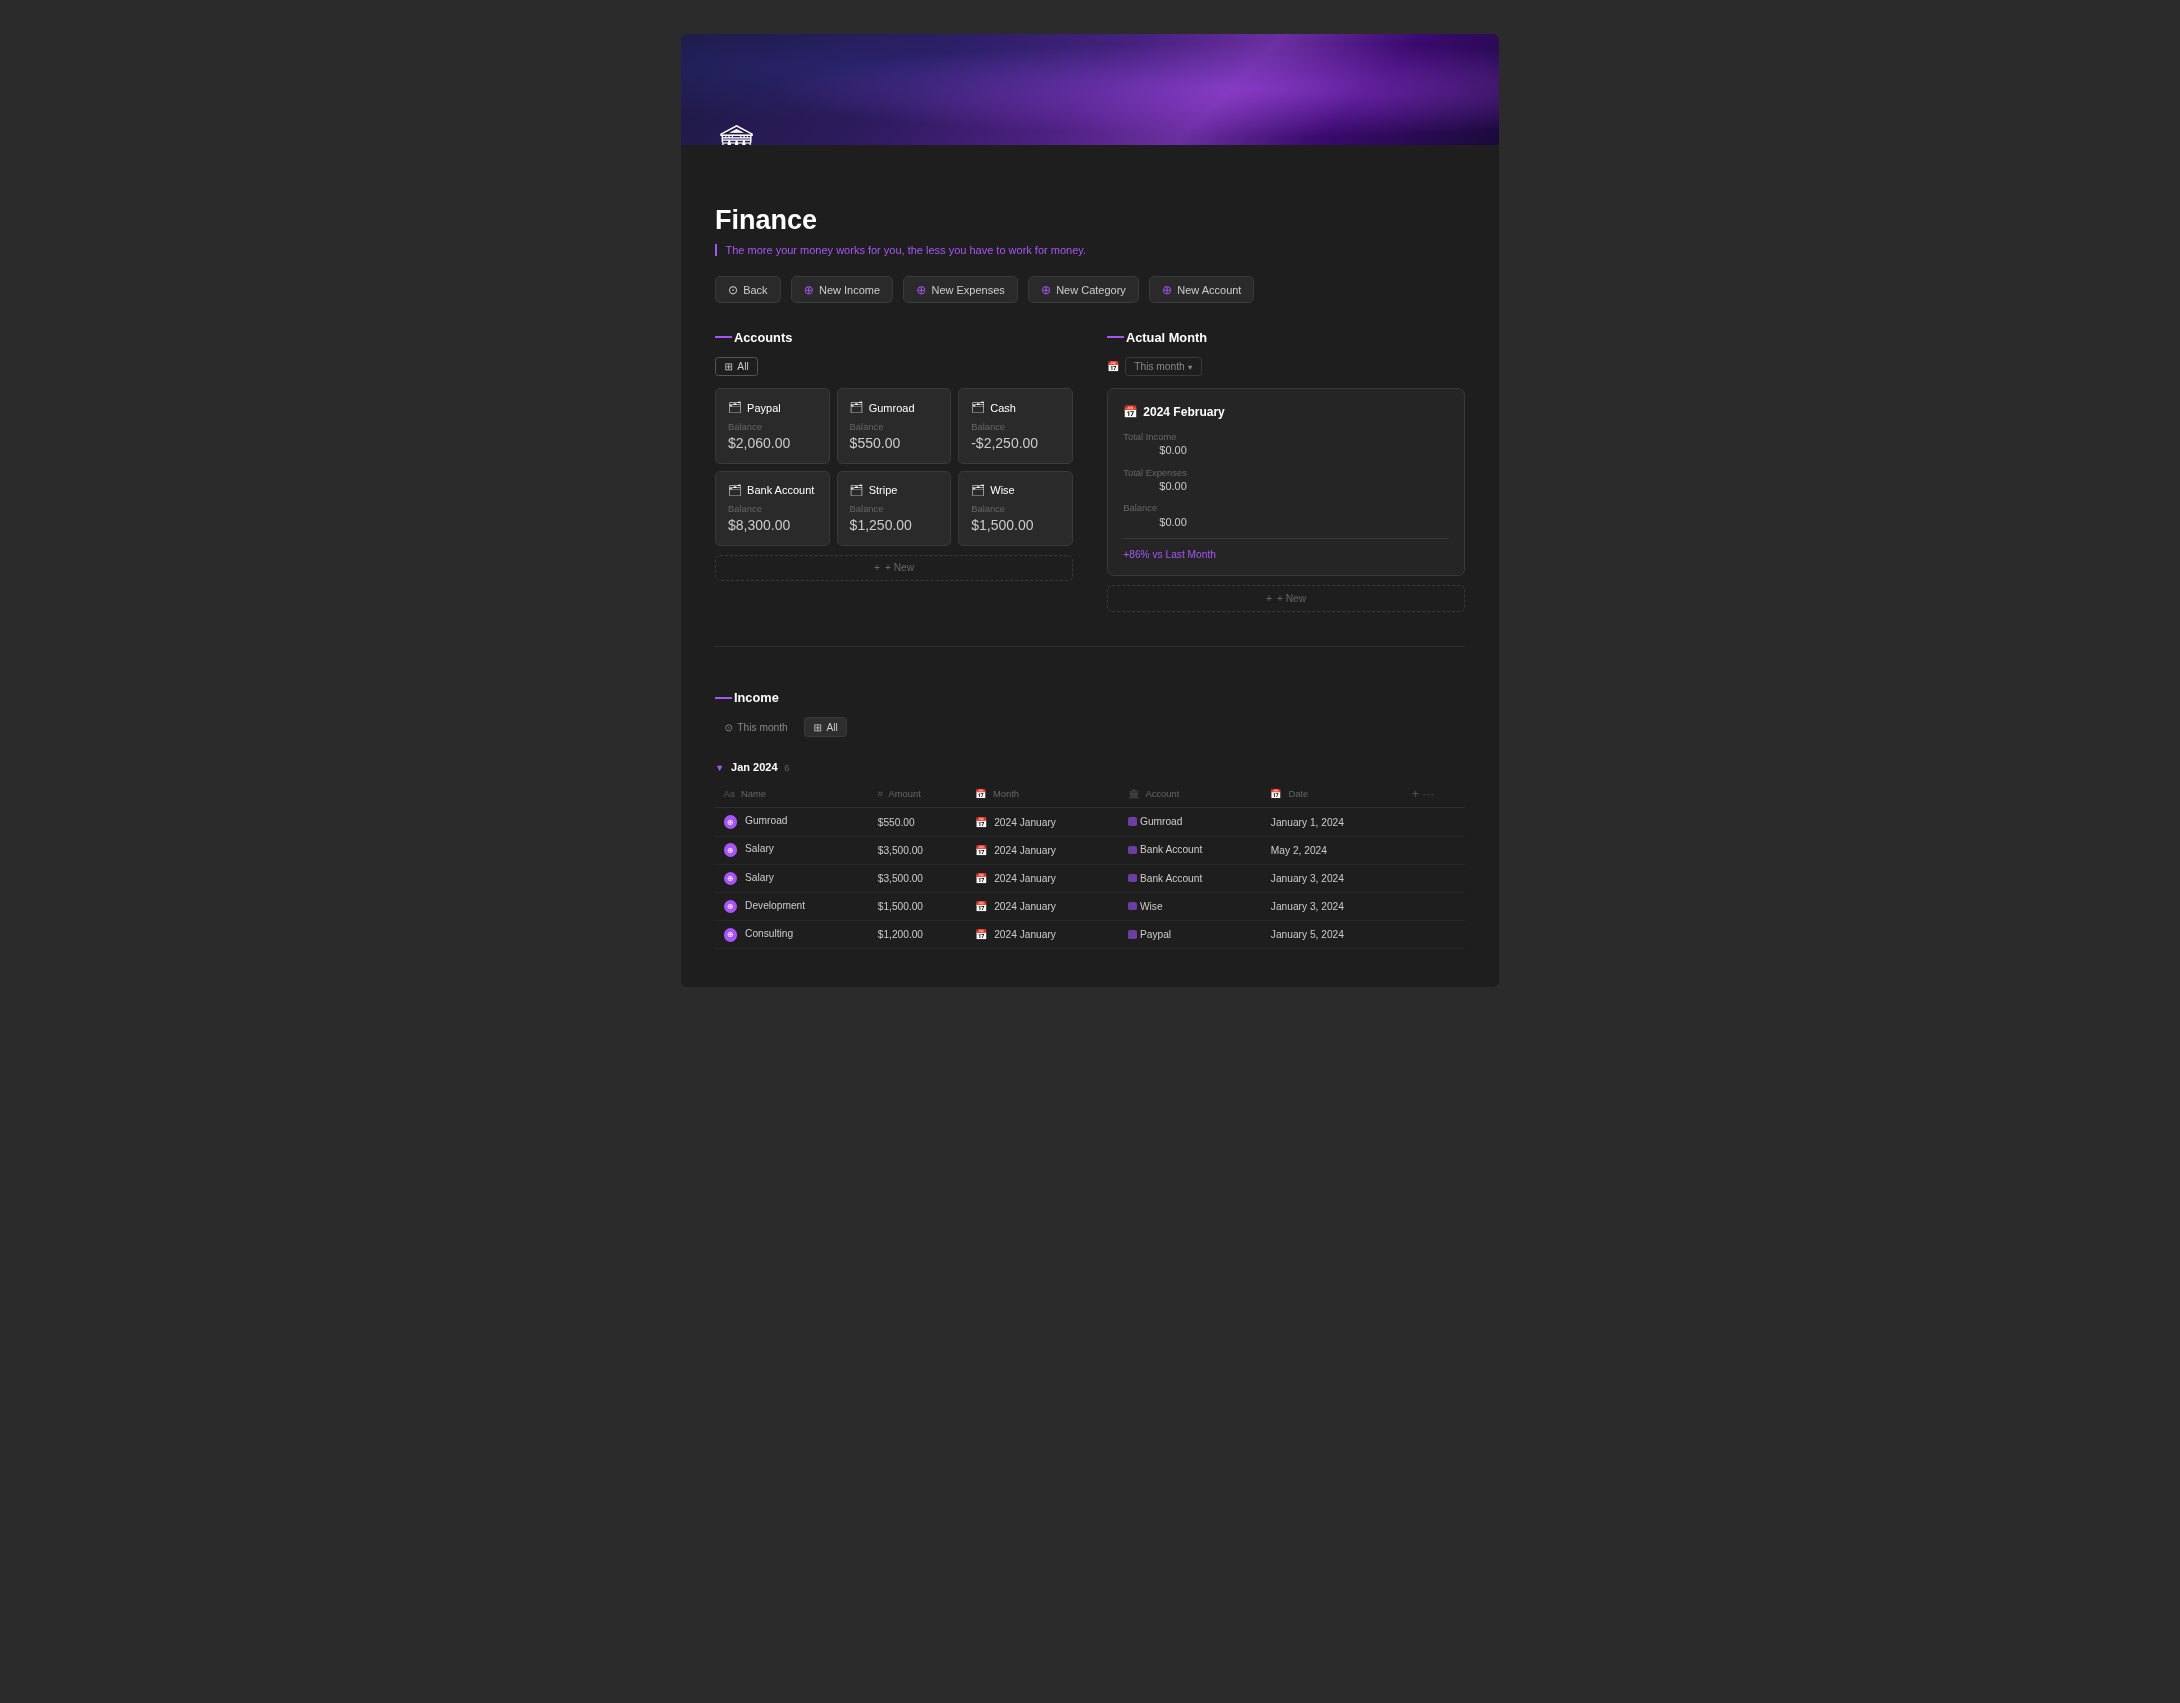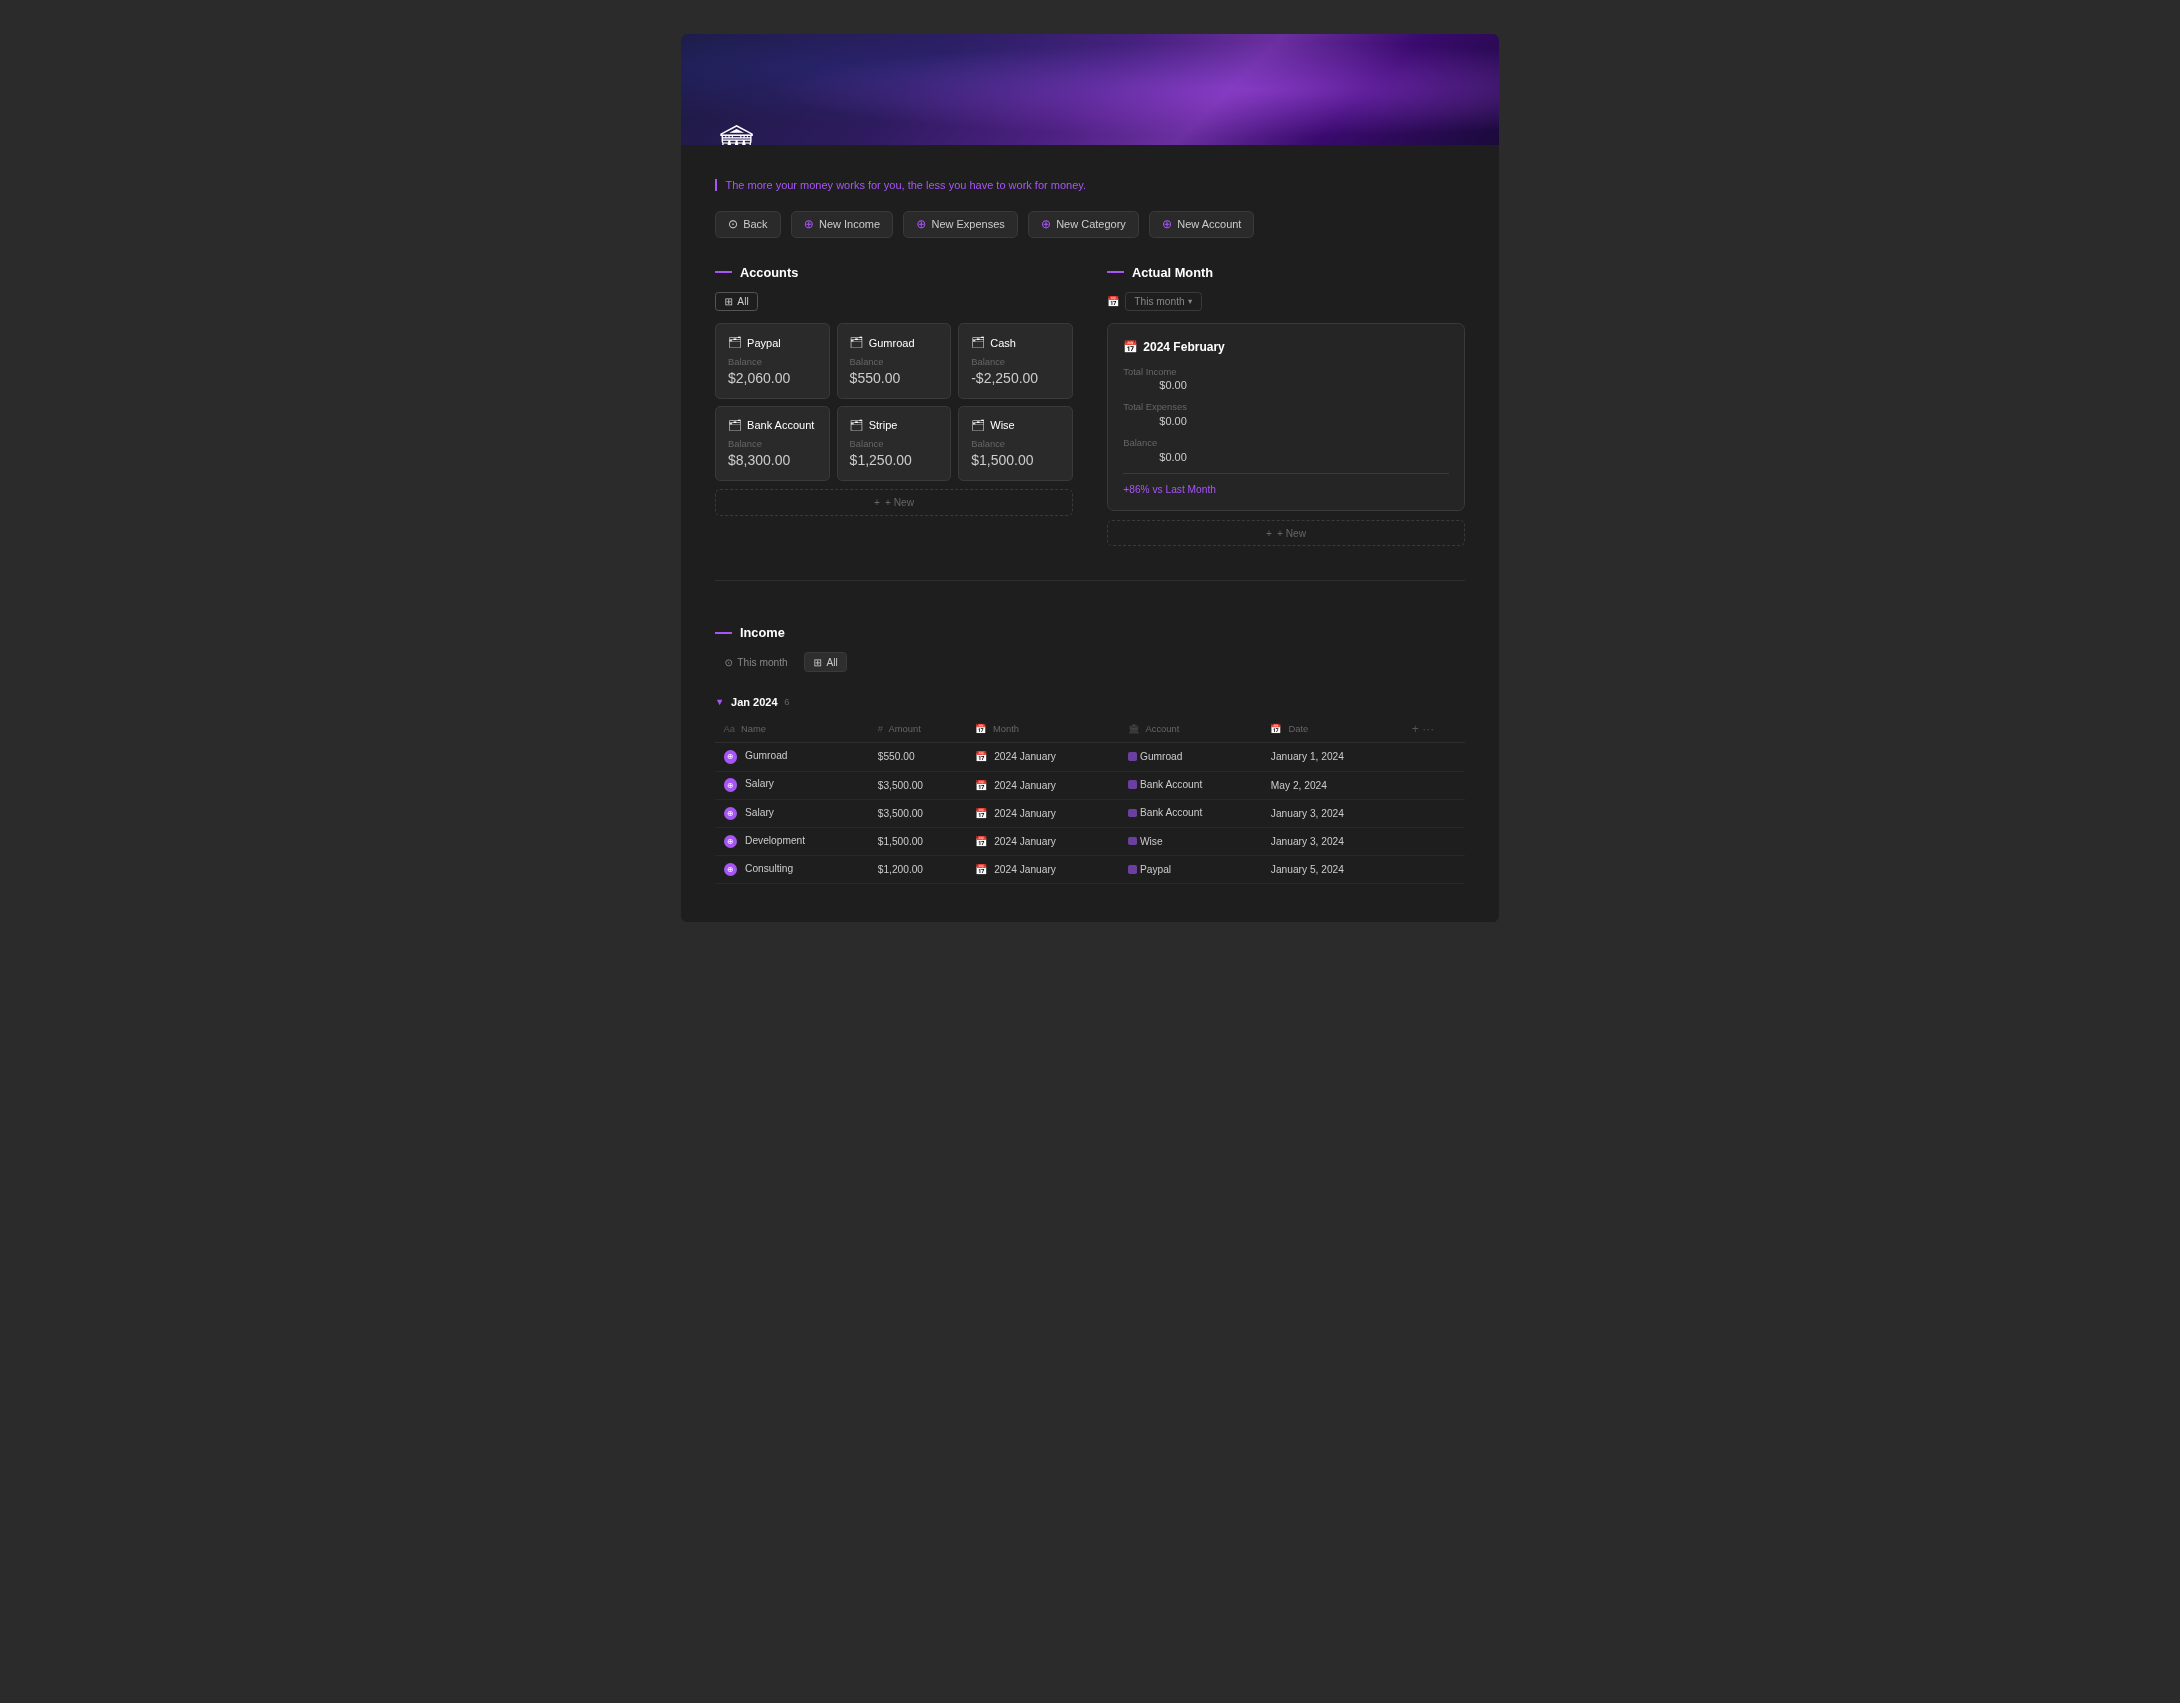--- a/index.html
+++ b/index.html
@@ -87,21 +87,21 @@
     .two-col {
       display: grid;
       grid-template-columns: 1fr 1fr;
       gap: 34px;
       margin-bottom: 34px;
     }
     
     .section-header {
       display: flex;
       align-items: center;
-      gap: 8px;
+      gap: 2px;
       margin-bottom: 12px;
     }
     .section-dash {
       width: 17px;
       height: 1.7px;
       background: #a855f7;
       flex-shrink: 0;
     }
     .section-title {
       font-size: 12.8px;
@@ -334,20 +334,21 @@
 </head>
 <body>
 
 <div class="page-container">
 
   <div class="banner">
     <div class="page-icon">🏛</div>
   </div>
 
   <div class="main-content">
+    <h1 class="page-title">Finance</h1>
     <p class="page-subtitle">The more your money works for you, the less you have to work for money.</p>
 
     <div class="toolbar">
       <button class="toolbar-btn">
         <span class="btn-icon">⊙</span>
         <span>Back</span>
       </button>
       <button class="toolbar-btn accent">
         <span class="btn-icon" style="color:#a855f7;">⊕</span>
         <span>New Income</span>

